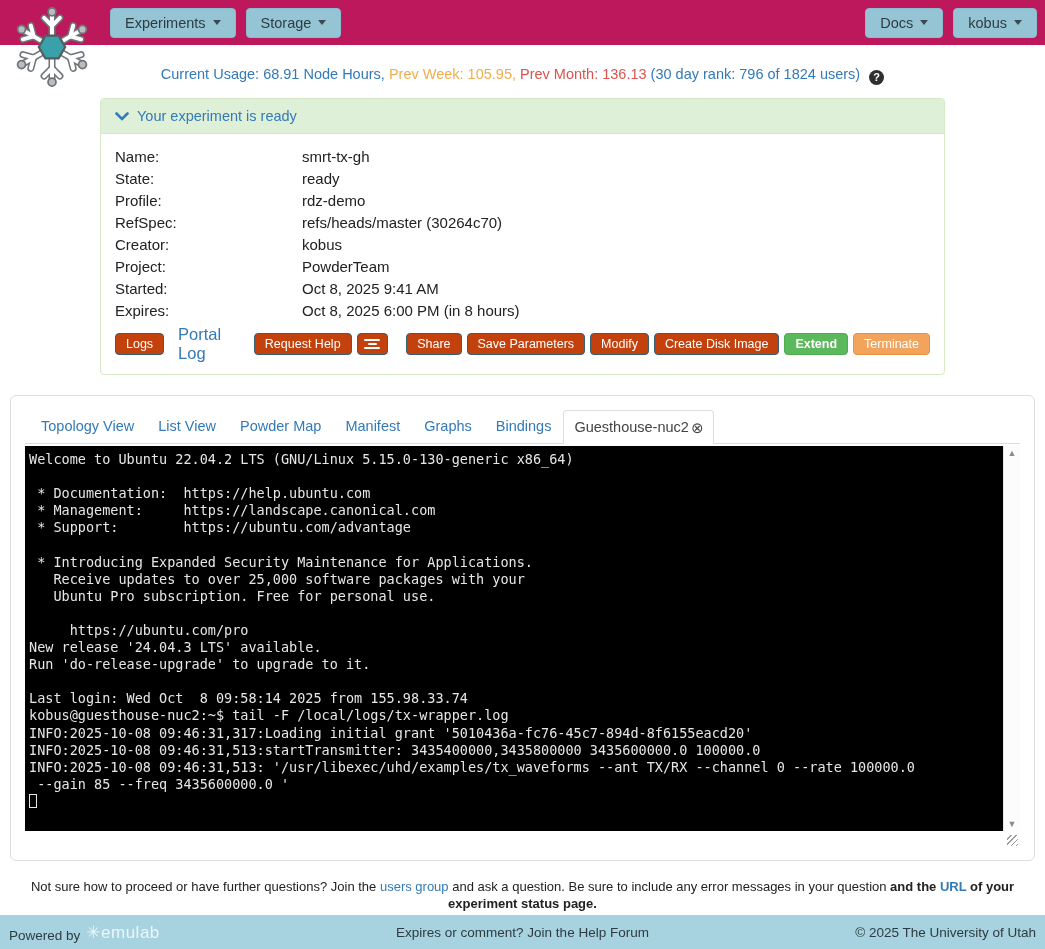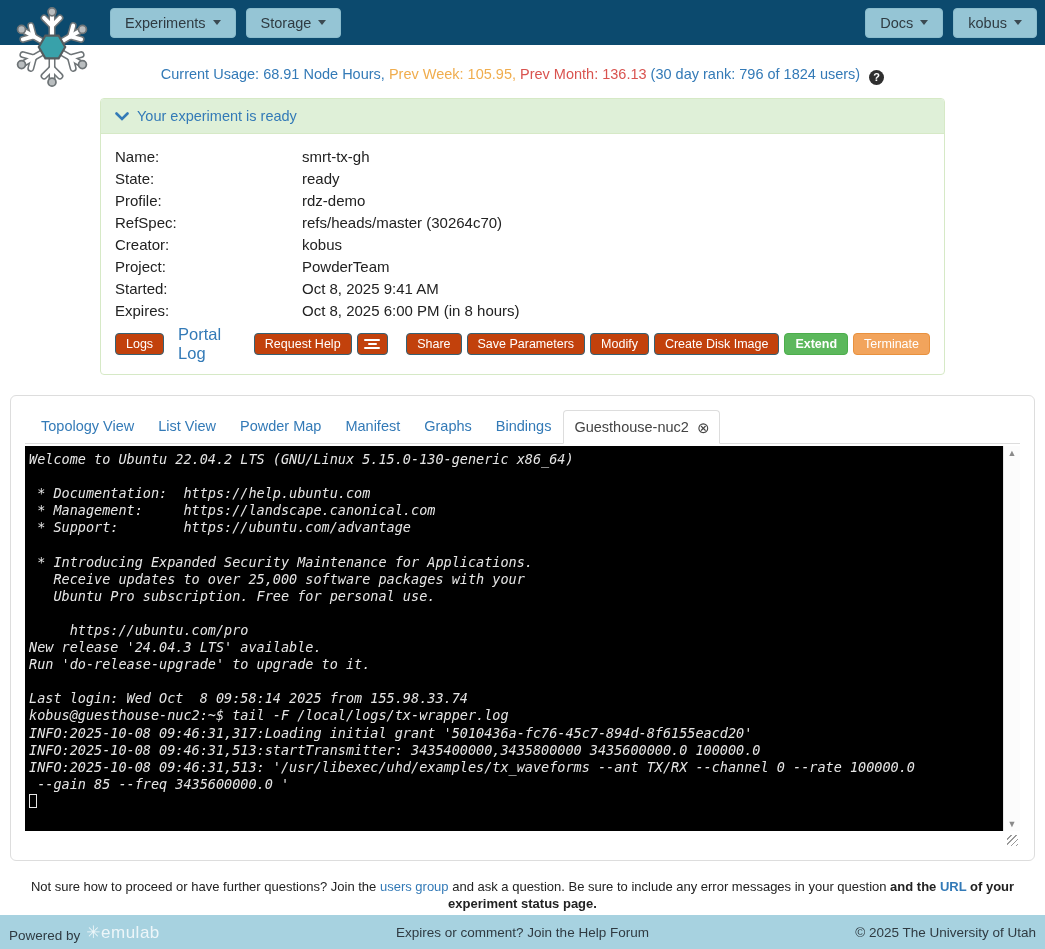--- a/index.html
+++ b/index.html
@@ -1,21 +1,21 @@
 <!DOCTYPE html>
 <html><head>
 <meta charset="utf-8">
 <style>
   * { box-sizing: border-box; margin: 0; padding: 0; }
   html,body { width:1045px; height:949px; background:#fff; overflow:hidden;
     font-family:"Liberation Sans", sans-serif; color:#333; }
   body { display:flex; flex-direction:column; }
 
   
-  .navbar { height:45px; background:#0c4a6e; display:flex; align-items:center;
+  .navbar { height:45px; background:#be185d; display:flex; align-items:center;
     padding:0 8px 0 110px; flex-shrink:0; }
   .nav-btn { background:#95c5d5; border:1px solid #8abccd; border-radius:4px;
     color:#2f3b42; font-size:14.5px; padding:6px 14px; margin-right:10px;
     display:inline-flex; align-items:center; gap:7px; cursor:pointer; }
   .nav-right { margin-left:auto; display:flex; }
   .caret { display:inline-block; width:0; height:0; border-left:4px solid transparent;
     border-right:4px solid transparent; border-top:5px solid #3b4a52; }
 
   .logo-wrap { position:absolute; left:8px; top:3px; width:88px; height:88px; z-index:5; }
 
@@ -53,24 +53,24 @@
   .icon-btn .bar { height:2px; background:#fff; border-radius:1px; }
   .b1 { width:16px; } .b2 { width:9px; align-self:center; }
 
   
   .main-panel { margin:20px 10px 0 10px; border:1px solid #ddd; border-radius:6px;
     padding:13px 14px 14px 14px; background:#fff; }
   .tabs { display:flex; align-items:flex-end; border-bottom:1px solid #ddd; padding-left:4px; }
   .tab-link { color:#337ab7; font-size:14.5px; padding:9px 12px; cursor:pointer; }
   .tab-active { background:#fff; border:1px solid #ddd; border-bottom:1px solid #fff;
     margin-bottom:-1px; border-radius:4px 4px 0 0; color:#444; font-size:14.5px;
-    padding:8px 10px; display:inline-flex; align-items:center; gap:8px; cursor:pointer; }
+    padding:8px 10px; display:inline-flex; align-items:center; gap:2px; cursor:pointer; }
   .tab-close { font-size:15px; color:#444; cursor:pointer; line-height:1; }
 
-  .term-wrap { display:flex; margin-top:2px;font-style:italic; }
+  .term-wrap { display:flex; margin-top:2px; }
   .terminal { flex:1; background:#000; color:#e6e6e6; height:385px; overflow:hidden;
     font-family:"DejaVu Sans Mono", monospace; font-size:13.5px; line-height:17.1px;
     padding:5px 2px 0 4px; white-space:pre; }
   .cursor { display:inline-block; width:8px; height:14px; border:1.5px solid #e6e6e6;
     vertical-align:-2px; }
   .term-scroll { width:17px; background:#fcfcfc; border-left:1px solid #e6e6e6;
     display:flex; flex-direction:column; justify-content:space-between; align-items:center;
     padding:2px 0; font-size:9px; color:#8a8a8a; cursor:pointer; }
   .resize-row { display:flex; justify-content:flex-end; margin-top:4px; padding-right:2px; }
   .resize-grip { width:11px; height:11px; cursor:nwse-resize;

